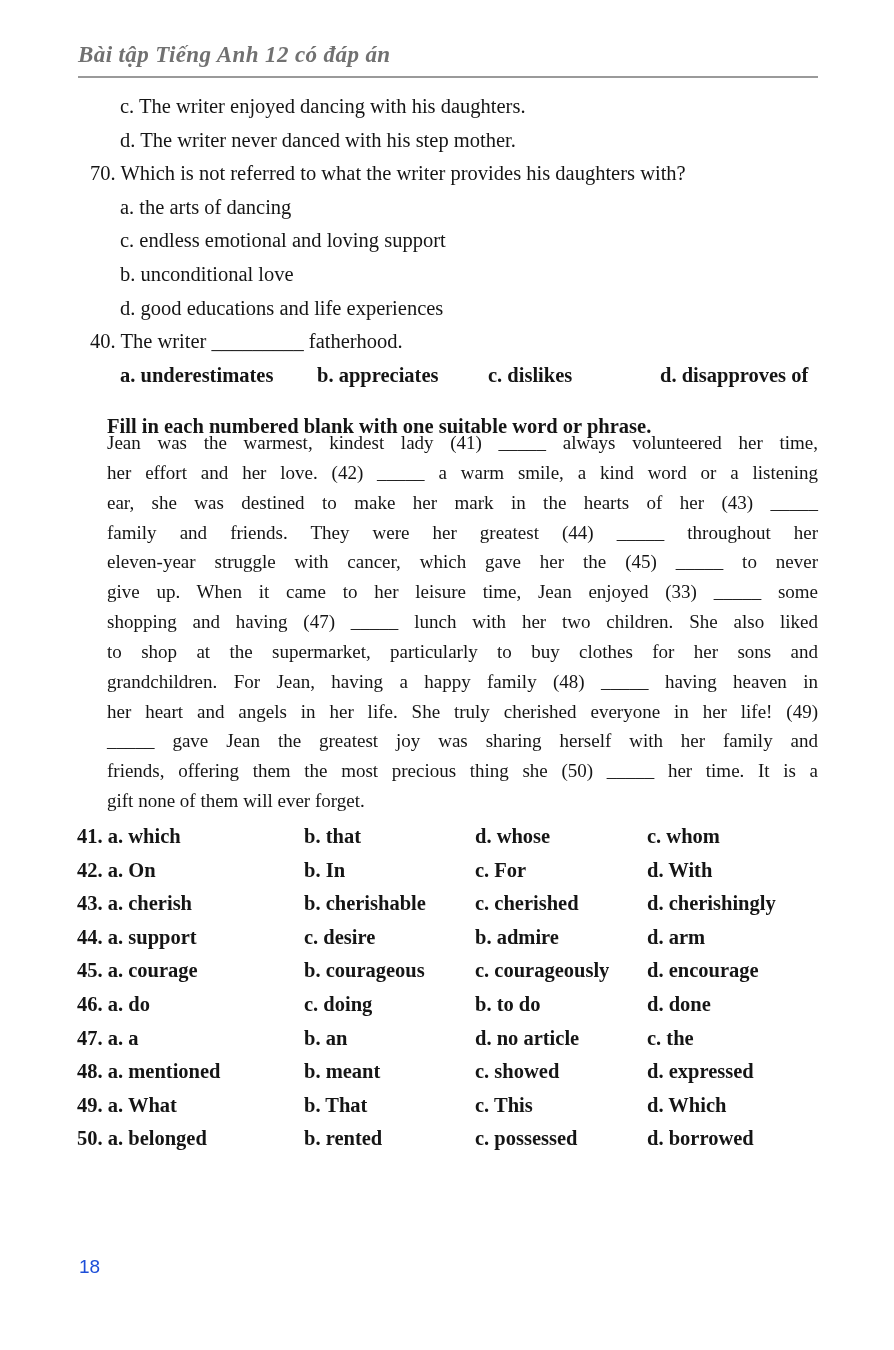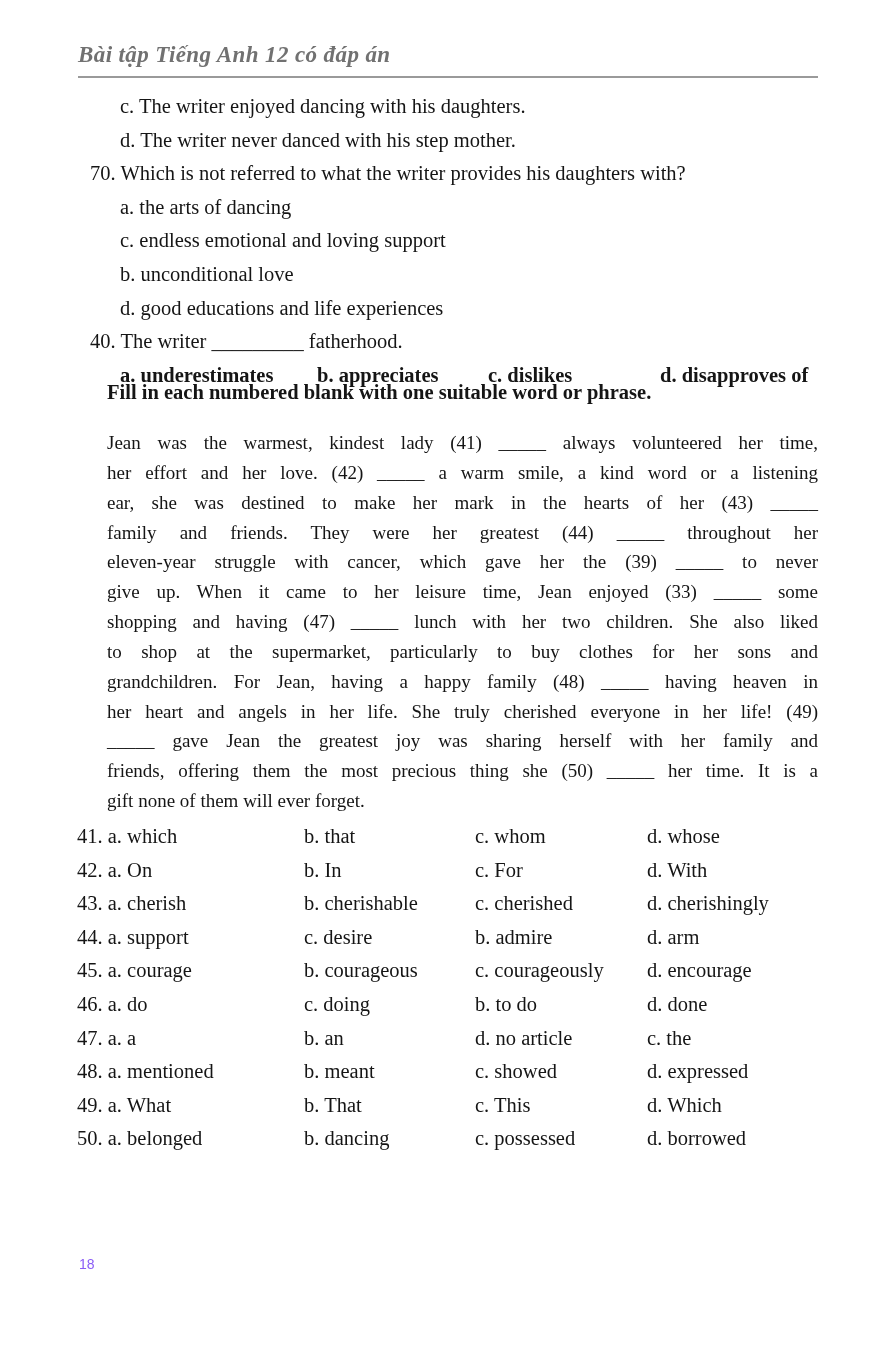--- a/index.html
+++ b/index.html
@@ -44,21 +44,21 @@
   .opts-row {
     display: grid;
     grid-template-columns: 197px 171px 172px 1fr;
     padding-left: 30px;
     font-weight: bold;
   }
   
   .instruction {
     position: absolute;
     left: 107px;
-    top: 376px;
+    top: 410px;
     width: 711px;
     font-size: 20.5px;
     line-height: 33.6px;
     font-weight: bold;
   }
   
   .passage {
     position: absolute;
     left: 107px;
     top: 428px;
@@ -76,30 +76,31 @@
     position: absolute;
     left: 77px;
     top: 820px;
     width: 760px;
     font-size: 20.5px;
     line-height: 33.6px;
   }
   .mcrow {
     display: grid;
     grid-template-columns: 227px 171px 172px 1fr;
+    font-weight: bold;
   }
   .mccell { white-space: nowrap; }
   
   .page-number {
     position: absolute;
     left: 79px;
     top: 1256px;
     font-family: "Liberation Sans", "DejaVu Sans", sans-serif;
-    font-size: 14px;
-    color: #8b5cf6;
+    font-size: 19px;
+    color: #1d4ed8;
   }
 </style>
 </head>
 <body>
 
 <div class="page">
 
   <div class="header-title">Bài tập Tiếng Anh 12 có đáp án</div>
   <div class="header-rule"></div>
 
@@ -120,37 +121,37 @@
     </div>
   </div>
 
   <div class="instruction">Fill in each numbered blank with one suitable word or phrase.</div>
 
   <div class="passage">
     <div class="pline">Jean was the warmest, kindest lady (41) _____ always volunteered her time,</div>
     <div class="pline">her effort and her love. (42) _____ a warm smile, a kind word or a listening</div>
     <div class="pline">ear, she was destined to make her mark in the hearts of her (43) _____</div>
     <div class="pline">family and friends. They were her greatest (44) _____ throughout her</div>
-    <div class="pline">eleven-year struggle with cancer, which gave her the (39) _____ to never</div>
+    <div class="pline">eleven-year struggle with cancer, which gave her the (45) _____ to never</div>
     <div class="pline">give up. When it came to her leisure time, Jean enjoyed (33) _____ some</div>
     <div class="pline">shopping and having (47) _____ lunch with her two children. She also liked</div>
     <div class="pline">to shop at the supermarket, particularly to buy clothes for her sons and</div>
     <div class="pline">grandchildren. For Jean, having a happy family (48) _____ having heaven in</div>
     <div class="pline">her heart and angels in her life. She truly cherished everyone in her life! (49)</div>
     <div class="pline">_____ gave Jean the greatest joy was sharing herself with her family and</div>
     <div class="pline">friends, offering them the most precious thing she (50) _____ her time. It is a</div>
     <div class="pline last">gift none of them will ever forget.</div>
   </div>
 
   <div class="mcgrid">
     <div class="mcrow">
       <span class="mccell">41. a. which</span>
       <span class="mccell">b. that</span>
+      <span class="mccell">d. whose</span>
       <span class="mccell">c. whom</span>
-      <span class="mccell">d. whose</span>
     </div>
     <div class="mcrow">
       <span class="mccell">42. a. On</span>
       <span class="mccell">b. In</span>
       <span class="mccell">c. For</span>
       <span class="mccell">d. With</span>
     </div>
     <div class="mcrow">
       <span class="mccell">43. a. cherish</span>
       <span class="mccell">b. cherishable</span>
@@ -188,21 +189,21 @@
       <span class="mccell">d. expressed</span>
     </div>
     <div class="mcrow">
       <span class="mccell">49. a. What</span>
       <span class="mccell">b. That</span>
       <span class="mccell">c. This</span>
       <span class="mccell">d. Which</span>
     </div>
     <div class="mcrow">
       <span class="mccell">50. a. belonged</span>
-      <span class="mccell">b. dancing</span>
+      <span class="mccell">b. rented</span>
       <span class="mccell">c. possessed</span>
       <span class="mccell">d. borrowed</span>
     </div>
   </div>
 
   <div class="page-number">18</div>
 
 </div>
 
 </body></html>

